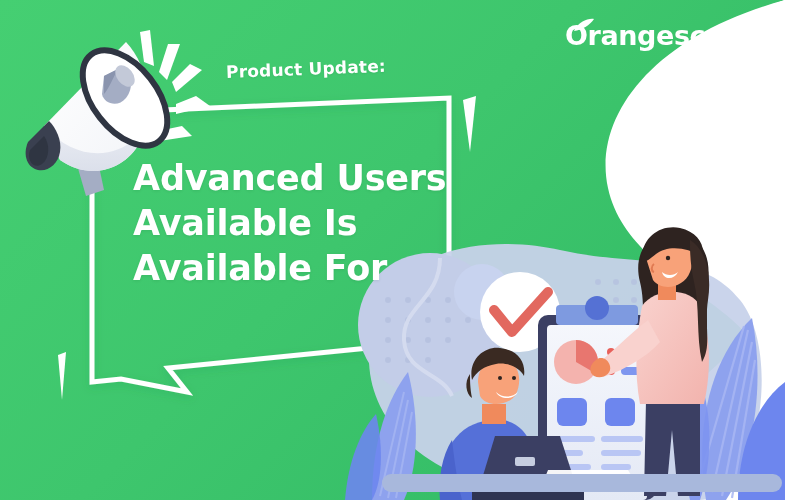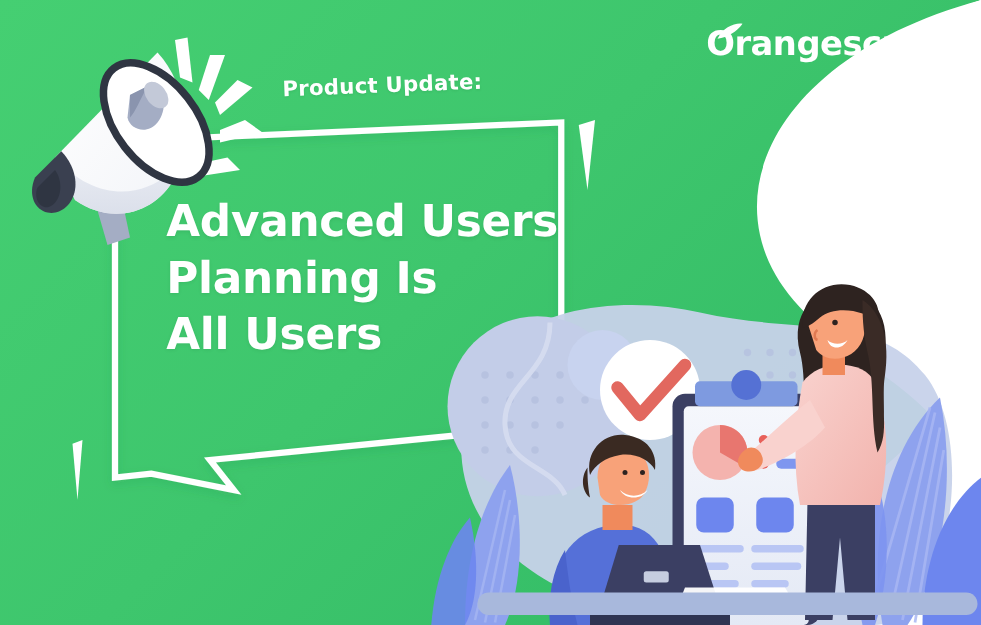--- a/index.html
+++ b/index.html
@@ -293,17 +293,17 @@
     <span>Orangescrum.</span>
   </div>
   <svg style="position:absolute;left:570px;top:18px;width:28px;height:18px" viewBox="0 0 28 18">
     <path d="M4,13 C8,4 18,0 24,1 C20,7 12,12 4,13 Z" fill="#ffffff"></path>
   </svg>
 
   <div id="eyebrow">Product Update:</div>
 
   <div id="headline">
     <span class="ln">Advanced Users</span>
-    <span class="ln">Planning Is</span>
-    <span class="ln">All Users</span>
+    <span class="ln">Available Is</span>
+    <span class="ln">Available For</span>
   </div>
 
 </div>
 
 </body></html>

